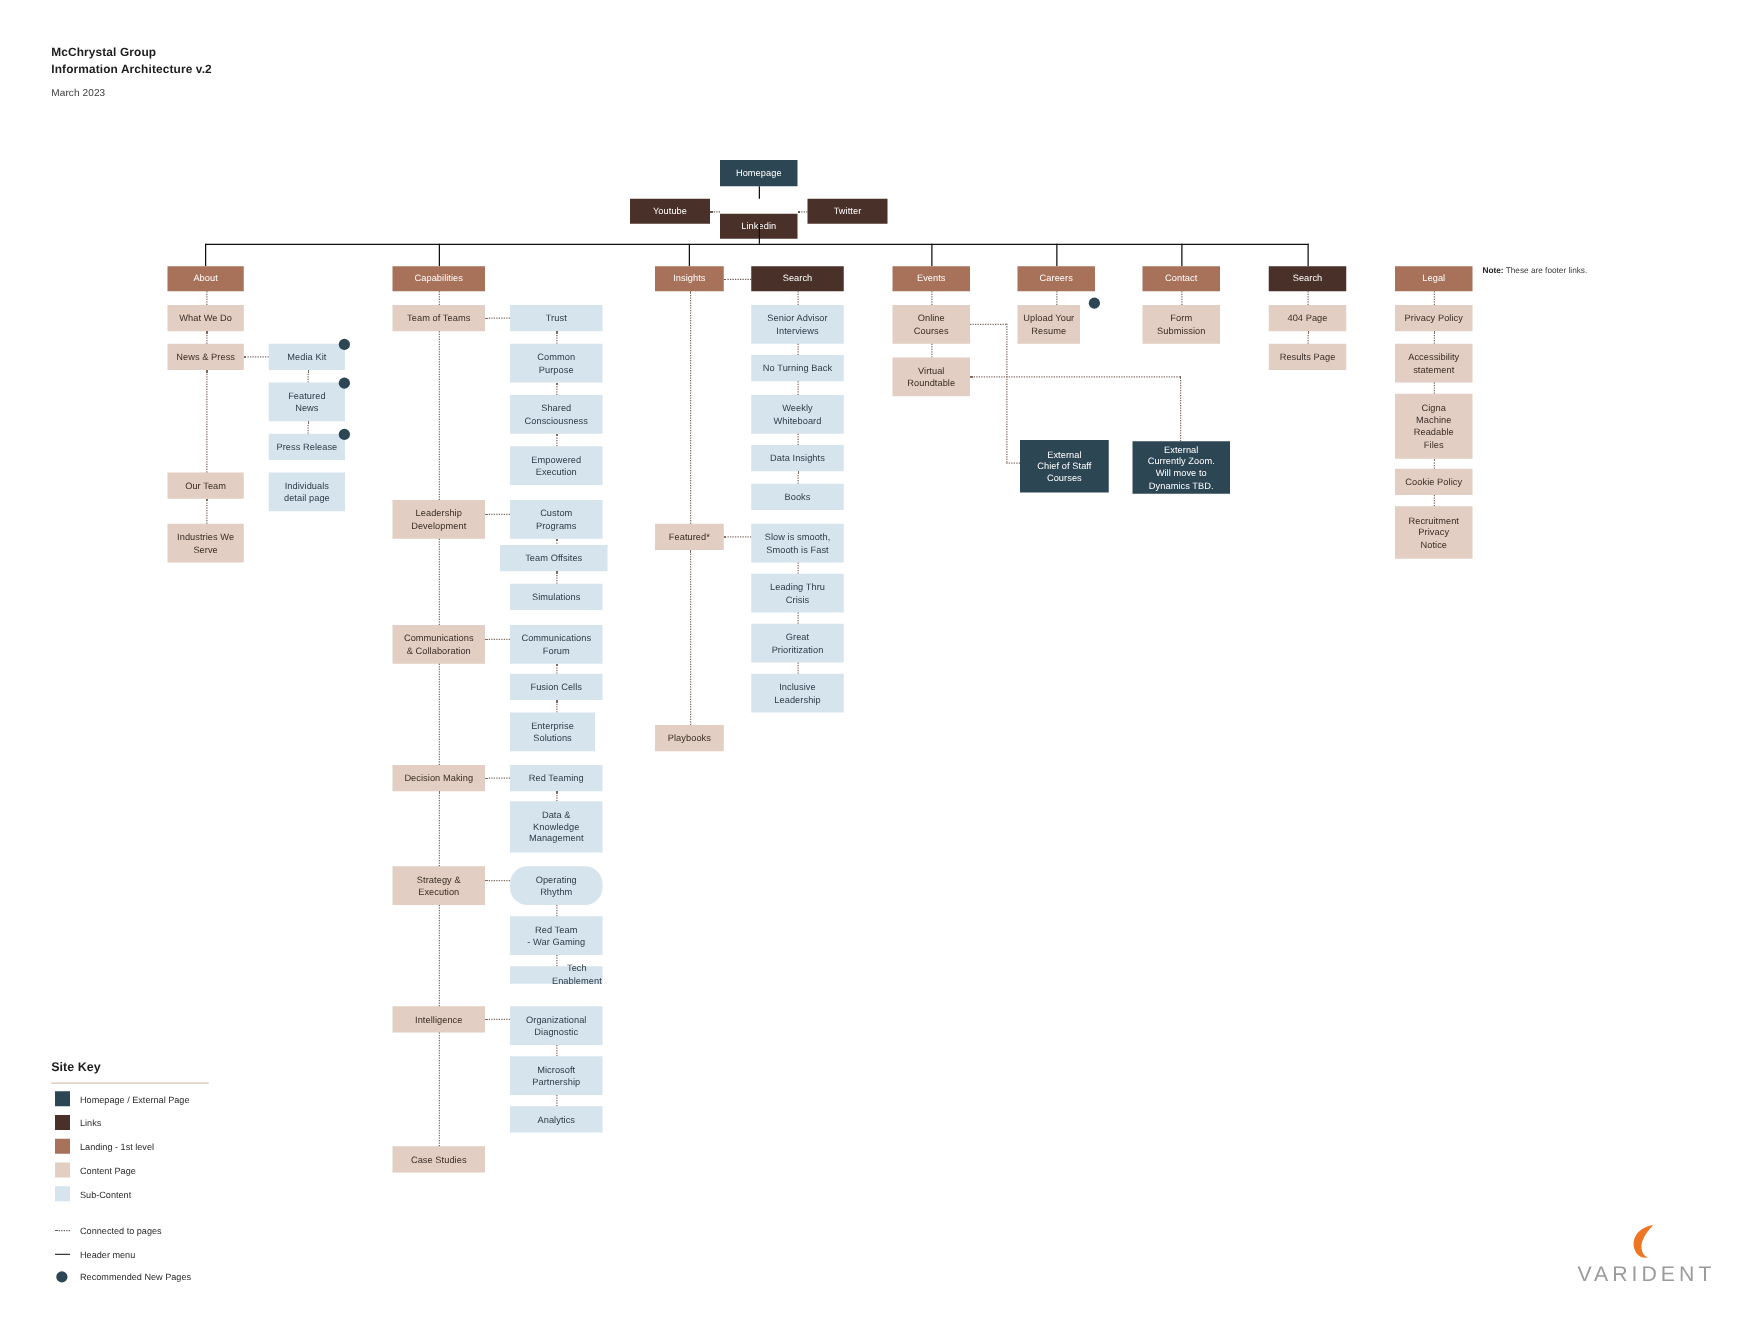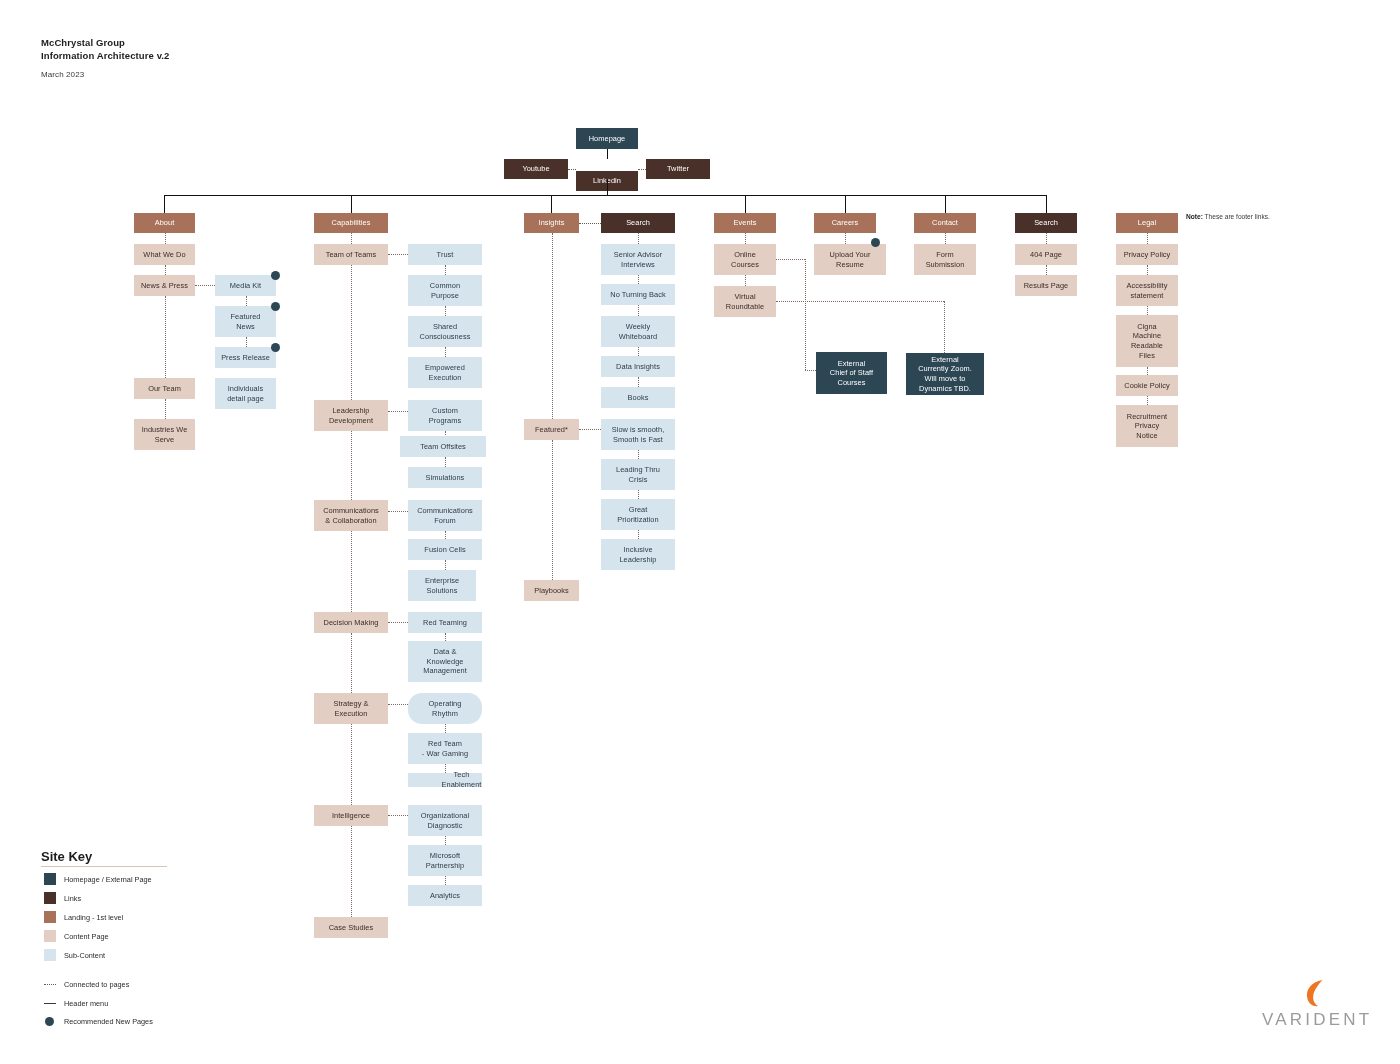--- a/index.html
+++ b/index.html
@@ -74,21 +74,21 @@
     position:absolute;
     font-size:6.6px;
     color:#3a3a3a;
     white-space:nowrap;
   }
   .note b{font-weight:bold;color:#1d1d1d;}
 
   
   .legend-title{
     position:absolute;
-    font-size:13px;
+    font-size:10px;
     font-weight:bold;
     color:#1d1d1d;
     text-align:center;
   }
   .legend-rule{
     position:absolute;
     height:0;
     border-top:1px solid #d8c3b4;
     width:126px;
   }
@@ -305,21 +305,21 @@
   <div class="node t-external" style="left:816px;top:352px;width:71px;height:42px;">External
 Chief of Staff
 Courses</div>
   <div class="node t-external" style="left:906px;top:353px;width:78px;height:42px;">External
 Currently Zoom.
 Will move to
 Dynamics TBD.</div>
 
   <div class="node t-landing" style="left:814px;top:213px;width:62px;height:20px;">Careers</div>
   <div class="vdot" style="left:845px;top:233px;height:11px;"></div>
-  <div class="node t-content" style="left:814px;top:244px;width:72px;height:31px;">Upload Your
+  <div class="node t-content" style="left:814px;top:244px;width:50px;height:31px;">Upload Your
 Resume</div>
   <div class="rec-dot" style="left:871px;top:238px;"></div>
 
   <div class="node t-landing" style="left:914px;top:213px;width:62px;height:20px;">Contact</div>
   <div class="vdot" style="left:945px;top:233px;height:11px;"></div>
   <div class="node t-content" style="left:914px;top:244px;width:62px;height:31px;">Form
 Submission</div>
 
   <div class="node t-links" style="left:1015px;top:213px;width:62px;height:20px;">Search</div>
   <div class="vdot" style="left:1046px;top:233px;height:11px;"></div>

